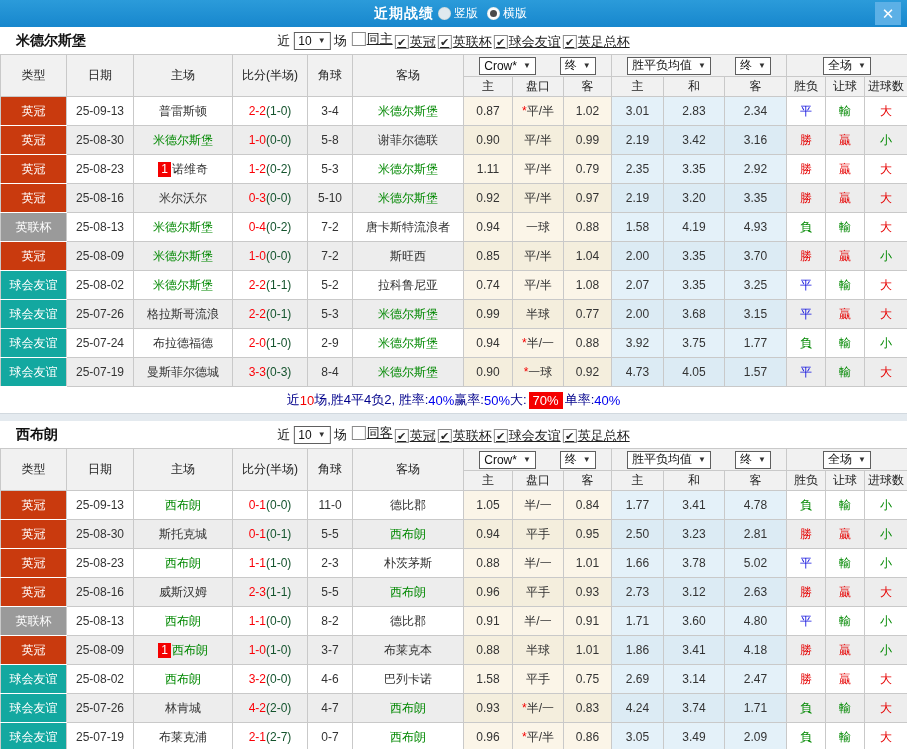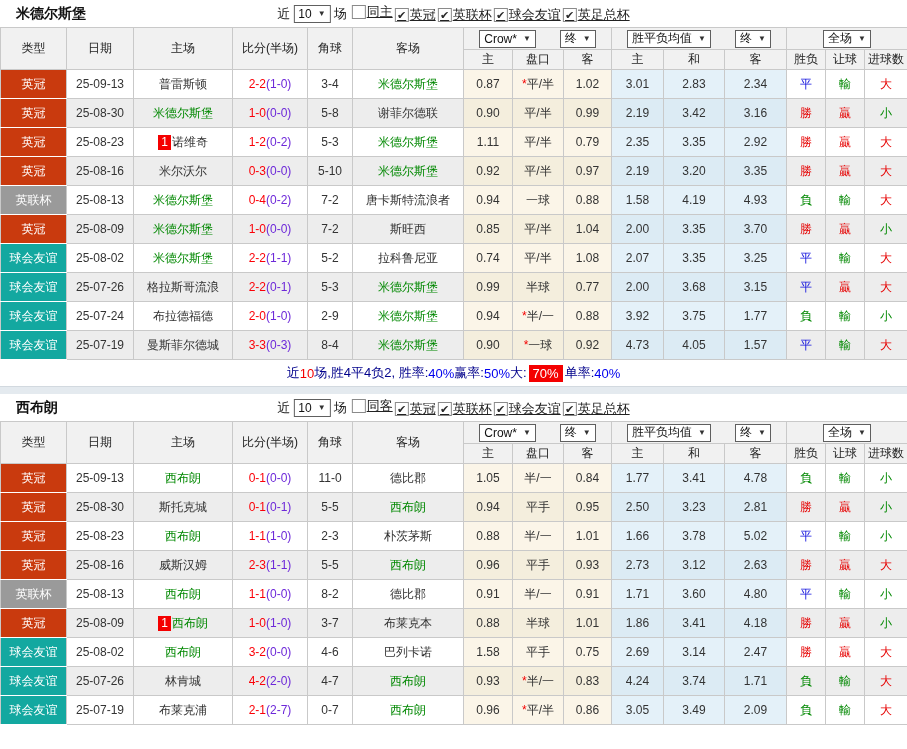--- a/index.html
+++ b/index.html
@@ -34,33 +34,43 @@
   .sel-wrap{display:flex;justify-content:center;align-items:center;gap:24px;}
   tbody td{height:28px;color:#333;background:#fff;}
   tr.even td{background:#ededed;}
   td.cream{background:#fbf5e8;} tr.even td.cream{background:#f4eedd;}
   td.meanc{background:#e4f1f9;} tr.even td.meanc{background:#dcebf4;}
   td.typec{color:#fff;border-bottom-color:#fff;font-size:12px;}
   .c1{width:66px}.c2{width:67px}.c3{width:99px}.c4{width:75px}.c5{width:45px}.c6{width:111px}.c7{width:49px}.c8{width:51px}.c9{width:48px}.c10{width:52px}.c11{width:61px}.c12{width:62px}.c13{width:39px}.c14{width:39px}.c15{width:43px}
 
   .badge1{display:inline-block;background:#f40000;color:#fff;width:13px;height:15px;line-height:15px;font-size:12px;margin-right:1px;vertical-align:middle;}
   .green{color:#008800;}
-  .score{color:#fb0007;} .half{color:#6d28d9;}
+  .score{color:#fb0007;} .half{color:#14532d;}
   .star{color:#f40000;}
 
   
   .summary{height:26px;display:flex;align-items:center;justify-content:center;font-size:13px;color:#00008b;background:#fff;}
   .summary .navy{color:#00008b;} .summary .blue{color:#0000ee;} .summary .red{color:#f40000;}
   .summary .hl{background:#f40000;color:#fff;padding:1px 4px;margin:0 2px;}
   .section-divider{height:7px;background:#e4eaef;border-top:1px solid #d2d9df;}
 </style>
 </head>
 <body>
 
 <div class="app">
+  <div class="titlebar">
+    <span class="title">近期战绩</span>
+    <span class="radio-group">
+      <span class="radio"></span>
+      <span class="radio-label">竖版</span>
+      <span class="radio checked"></span>
+      <span class="radio-label">横版</span>
+    </span>
+    <span class="close-btn">✕</span>
+  </div>
   <div id="sections">
   <div class="section">
     <div class="filterbar">
       <span class="team-name">米德尔斯堡</span>
       <div class="filters">
         <span>近</span>
         <span class="select">
           <span class="sel-text">10</span>
           <span class="arrow">▼</span>
         </span>

